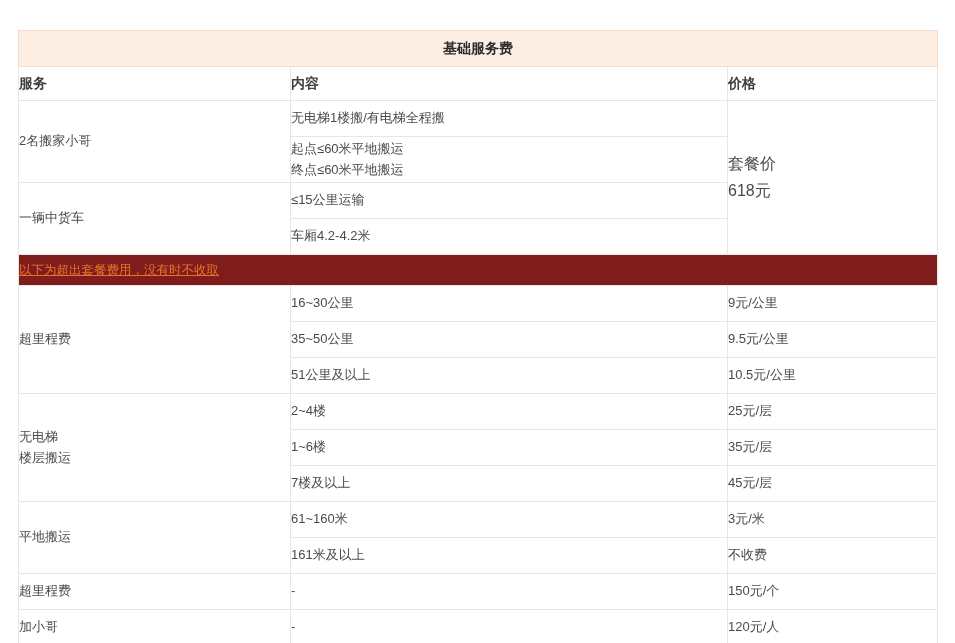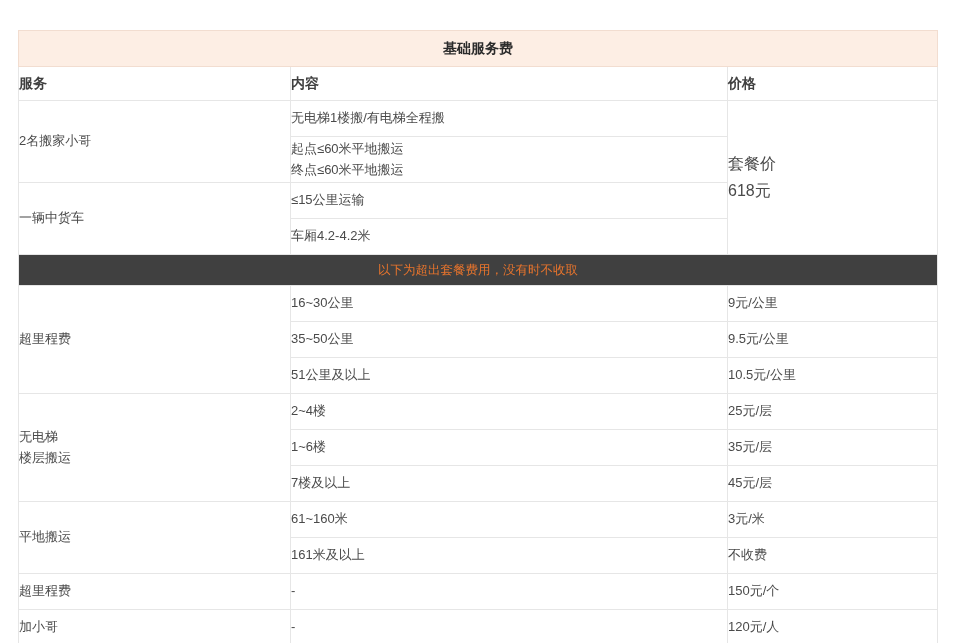--- a/index.html
+++ b/index.html
@@ -46,25 +46,26 @@
     padding-left: 13px;
   }
   .cell {
     padding-left: 13px;
     padding-right: 8px;
     color: #4a4a4a;
     font-size: 13px;
     line-height: 1.55;
   }
   .note-cell {
-    text-align: center;
+    text-align: left;
     color: #e8742c;
     font-size: 12.5px;
     height: 30px;
-    background: #404040;
+    background: #7f1d1d;
+    text-decoration: underline;
   }
   .pkg-price {
     padding-left: 13px;
     color: #4a4a4a;
     font-size: 16px;
     line-height: 1.65;
   }
   .c1 { width: 272px; }
   .c2 { width: 437px; }
   .c3 { width: 210px; }

